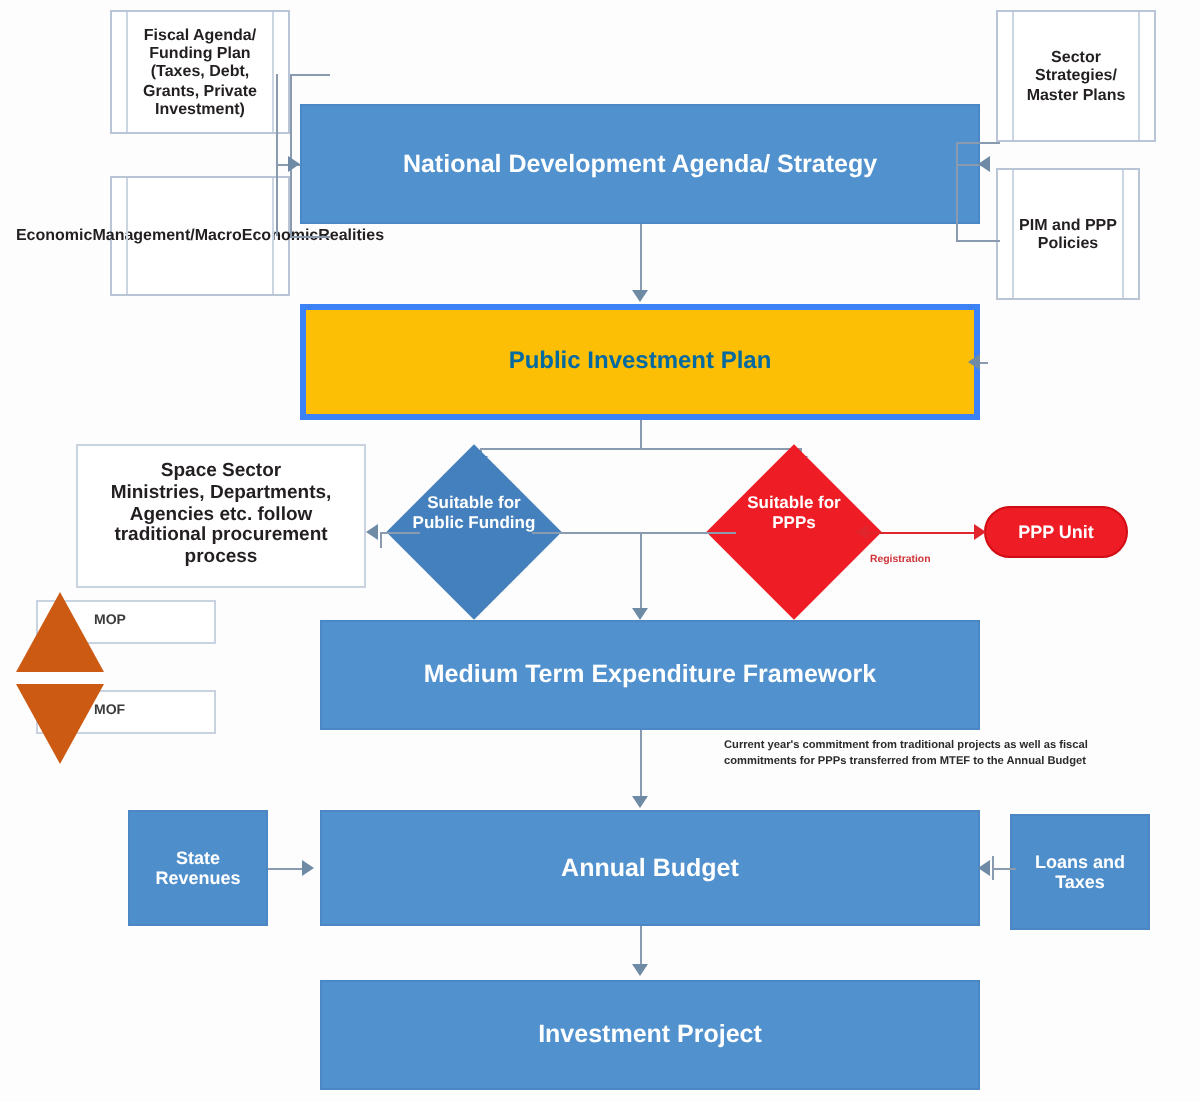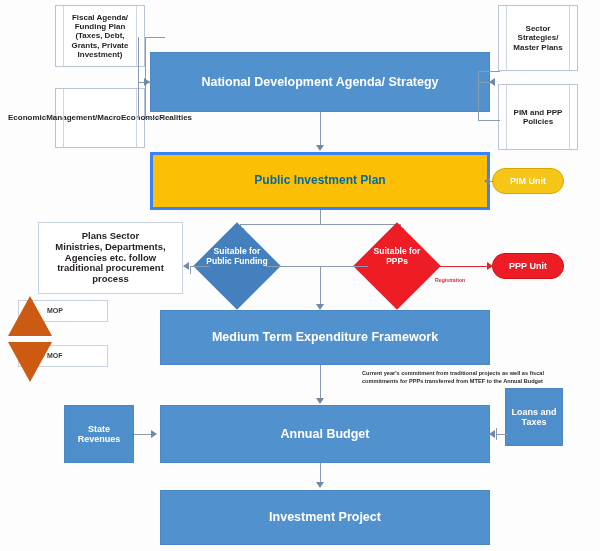--- a/index.html
+++ b/index.html
@@ -185,21 +185,21 @@
     <span>Economic</span>
     <span>Realities</span>
   </div>
 
   <div class="node white-box" style="left:498px; top:5px; width:80px; height:66px; flex-direction:column;">
     <span>Sector</span>
     <span>Strategies/</span>
     <span>Master Plans</span>
   </div>
 
-  <div class="node white-box" style="left:498px; top:84px; width:80px; height:66px; flex-direction:column;">
+  <div class="node white-box" style="left:498px; top:84px; width:72px; height:66px; flex-direction:column;">
     <span>PIM and PPP</span>
     <span>Policies</span>
   </div>
 
   <div class="node blue-box" style="left:150px; top:52px; width:340px; height:60px; font-size:12.5px;">National Development Agenda/ Strategy</div>
 
   <div class="ln ln-h" style="left:145px; top:37px; width:20px;"></div>
   <div class="ln ln-v" style="left:145px; top:37px; height:81px;"></div>
   <div class="ln ln-h" style="left:145px; top:118px; width:20px;"></div>
   <div class="ln ln-h" style="left:138px; top:82px; width:12px;"></div>
@@ -210,21 +210,20 @@
   <div class="ln ln-v" style="left:478px; top:71px; height:49px;"></div>
   <div class="ln ln-h" style="left:478px; top:120px; width:22px;"></div>
   <div class="ln ln-h" style="left:478px; top:82px; width:16px;"></div>
   <div class="arw arw-l" style="left:489px; top:78px;"></div>
 
   <div class="ln ln-v" style="left:320px; top:112px; height:35px;"></div>
   <div class="arw arw-d" style="left:316px; top:145px;"></div>
 
   <div class="node yellow-box" style="left:150px; top:152px; width:340px; height:58px; font-size:12px;">Public Investment Plan</div>
 
-  <div class="pill pill-yellow" style="left:492px; top:168px; width:72px; height:26px;">PIM Unit</div>
   <div class="ln ln-h" style="left:490px; top:181px; width:4px;"></div>
   <div class="arw arw-l" style="left:484px; top:177px;"></div>
 
   <div class="ln ln-v" style="left:320px; top:210px; height:14px;"></div>
   <div class="ln ln-h" style="left:240px; top:224px; width:160px;"></div>
   <div class="ln ln-v" style="left:240px; top:224px; height:6px;"></div>
   <div class="ln ln-v" style="left:400px; top:224px; height:6px;"></div>
   <div class="arw arw-d" style="left:236px; top:228px;"></div>
   <div class="arw arw-d" style="left:396px; top:228px;"></div>
 
@@ -234,21 +233,21 @@
     <span>Public Funding</span>
   </div>
 
   <div class="diamond diamond-red" style="left:366px; top:235px; width:62px; height:62px;"></div>
   <div class="diamond-label" style="left:361px; top:246px; width:72px; height:40px; flex-direction:column;">
     <span>Suitable for</span>
     <span>PPPs</span>
   </div>
 
   <div class="node plain-box" style="left:38px; top:222px; width:145px; height:72px; flex-direction:column;">
-    <span>Plans Sector</span>
+    <span>Space Sector</span>
     <span>Ministries, Departments,</span>
     <span>Agencies etc. follow</span>
     <span>traditional procurement</span>
     <span>process</span>
   </div>
   <div class="ln ln-h" style="left:190px; top:266px; width:20px;"></div>
   <div class="ln ln-v" style="left:190px; top:266px; height:8px;"></div>
   <div class="arw arw-l" style="left:183px; top:262px;"></div>
 
   <div class="ln ln-h" style="left:266px; top:266px; width:102px;"></div>
@@ -279,21 +278,21 @@
   <div class="ln ln-v" style="left:320px; top:365px; height:36px;"></div>
   <div class="arw arw-d" style="left:316px; top:398px;"></div>
 
   <div class="node blue-box" style="left:160px; top:405px; width:330px; height:58px; font-size:12.5px;">Annual Budget</div>
 
   <div class="node blue-small" style="left:64px; top:405px; width:70px; height:58px; flex-direction:column;">
     <span>State</span>
     <span>Revenues</span>
   </div>
 
-  <div class="node blue-small" style="left:505px; top:388px; width:58px; height:58px; flex-direction:column;align-items:center;">
+  <div class="node blue-small" style="left:505px; top:407px; width:70px; height:58px; flex-direction:column;align-items:center;">
     <span>Loans and</span>
     <span>Taxes</span>
   </div>
 
   <div class="ln ln-h" style="left:134px; top:434px; width:20px;"></div>
   <div class="arw arw-r" style="left:151px; top:430px;"></div>
 
   <div class="ln ln-h" style="left:496px; top:434px; width:12px;"></div>
   <div class="ln ln-v" style="left:496px; top:428px; height:12px;"></div>
   <div class="arw arw-l" style="left:489px; top:430px;"></div>

